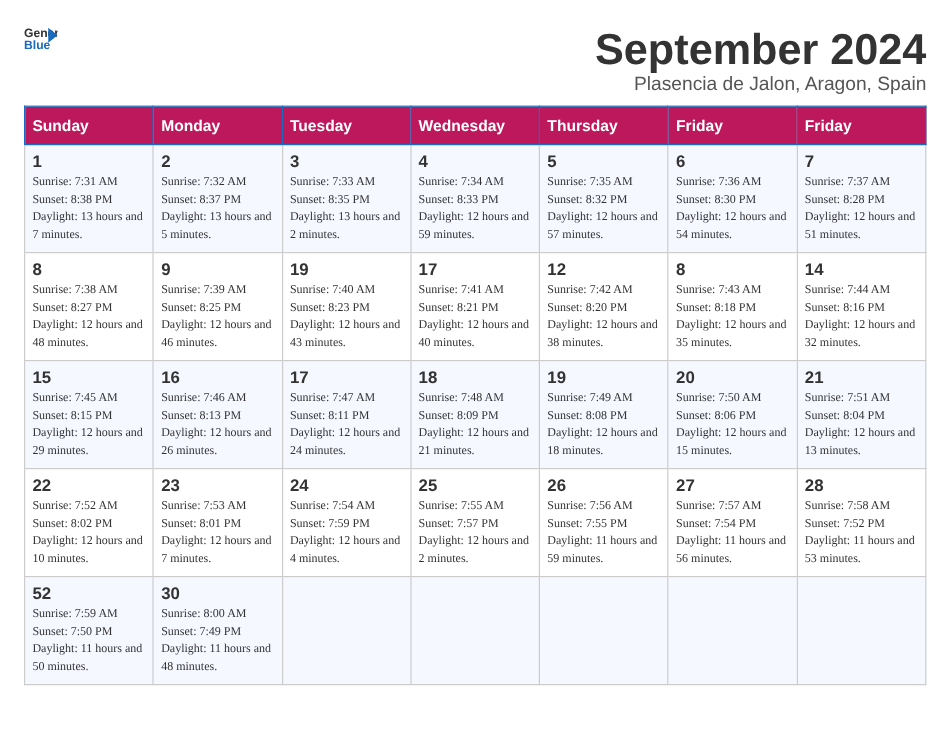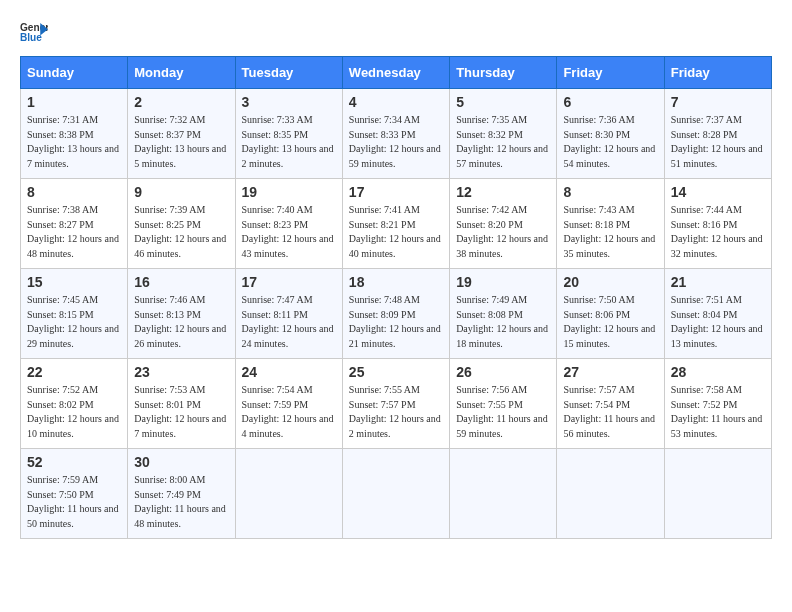--- a/index.html
+++ b/index.html
@@ -36,21 +36,21 @@
     .location {
       font-size: 16px;
       color: #555;
     }
     table {
       width: 100%;
       border-collapse: collapse;
       border: 1px solid #ccc;
     }
     thead th {
-      background-color: #3b82f6;
+      background-color: #be185d;
       color: #fff;
       font-size: 13px;
       font-weight: bold;
       padding: 8px 6px;
       text-align: left;
       border: 1px solid #1a6bbf;
     }
     tbody td {
       border: 1px solid #ccc;
       vertical-align: top;
@@ -88,20 +88,22 @@
 
 <div class="header">
   <div class="logo">
     <svg class="logo-icon" viewBox="0 0 36 36">
       <text y="14" font-size="13" font-weight="bold" fill="#333" font-family="Arial">General</text>
       <text y="27" font-size="13" font-weight="bold" fill="#1a6bbf" font-family="Arial">Blue</text>
       <polygon points="26,4 36,12 26,20" fill="#1a6bbf"></polygon>
     </svg>
   </div>
   <div class="title-block">
+    <div class="month-title">September 2024</div>
+    <div class="location">Plasencia de Jalon, Aragon, Spain</div>
   </div>
 </div>
 
 <table>
   <thead>
     <tr>
       <th>Sunday</th>
       <th>Monday</th>
       <th>Tuesday</th>
       <th>Wednesday</th>

